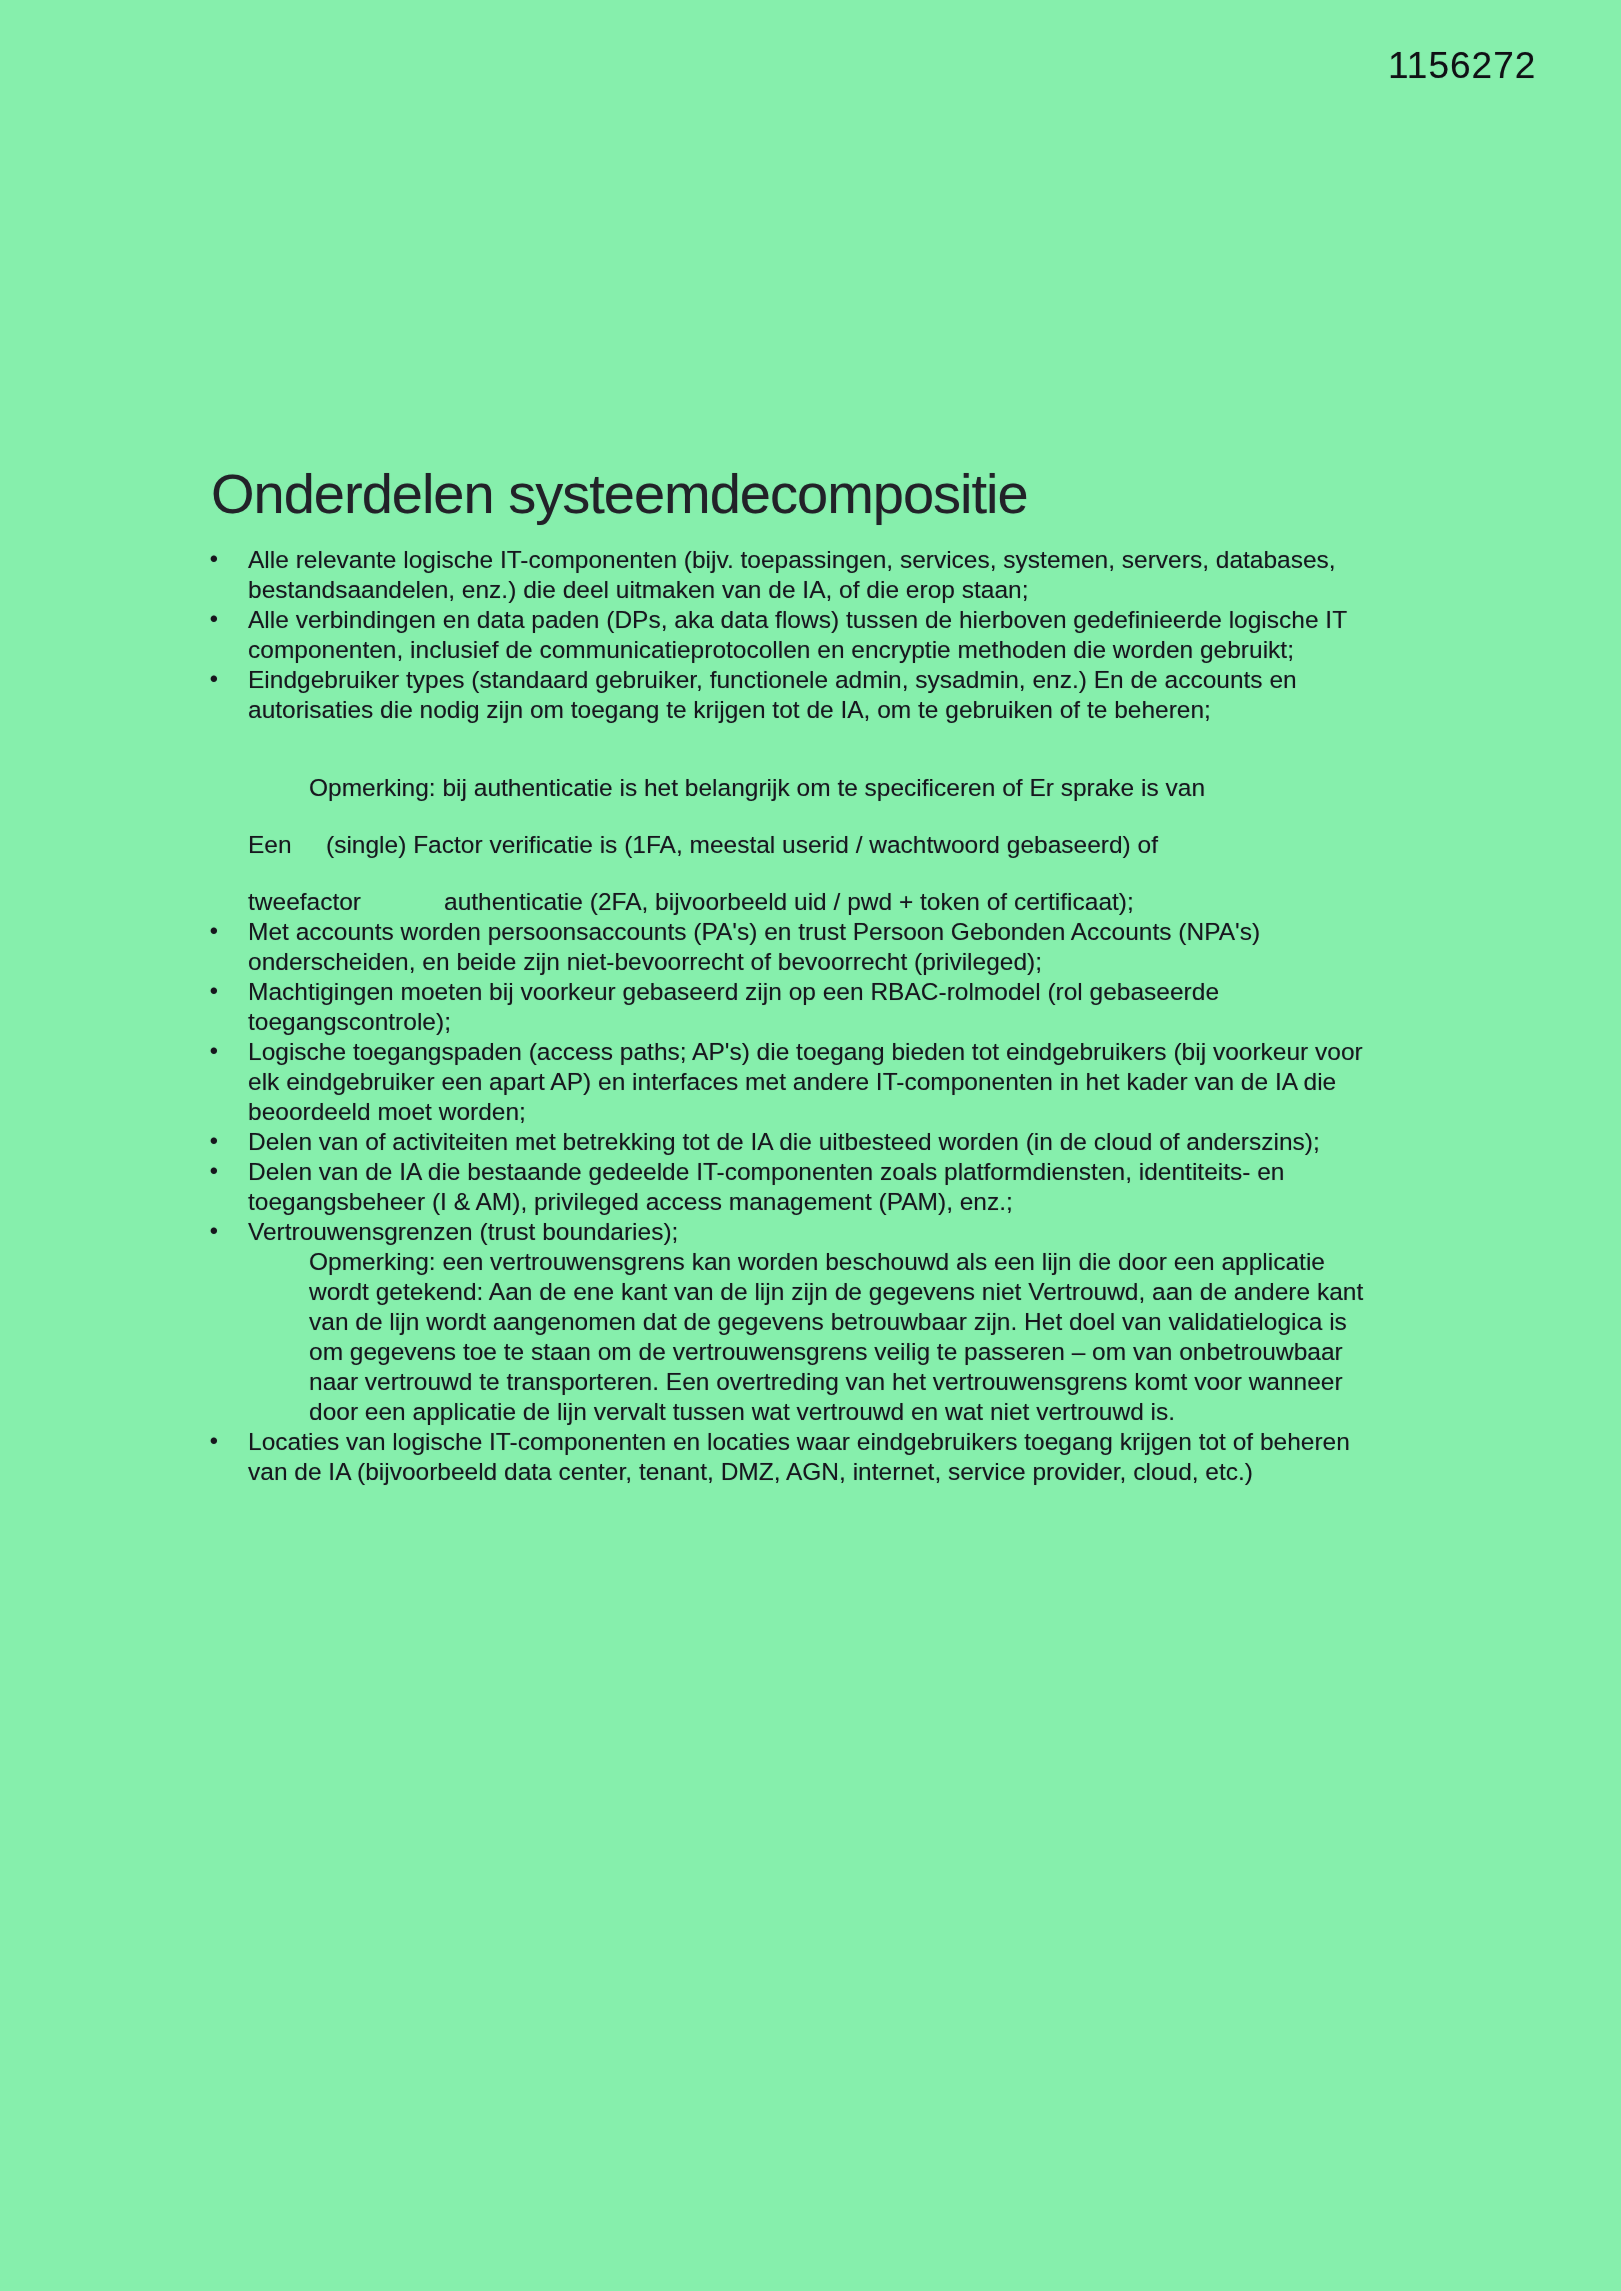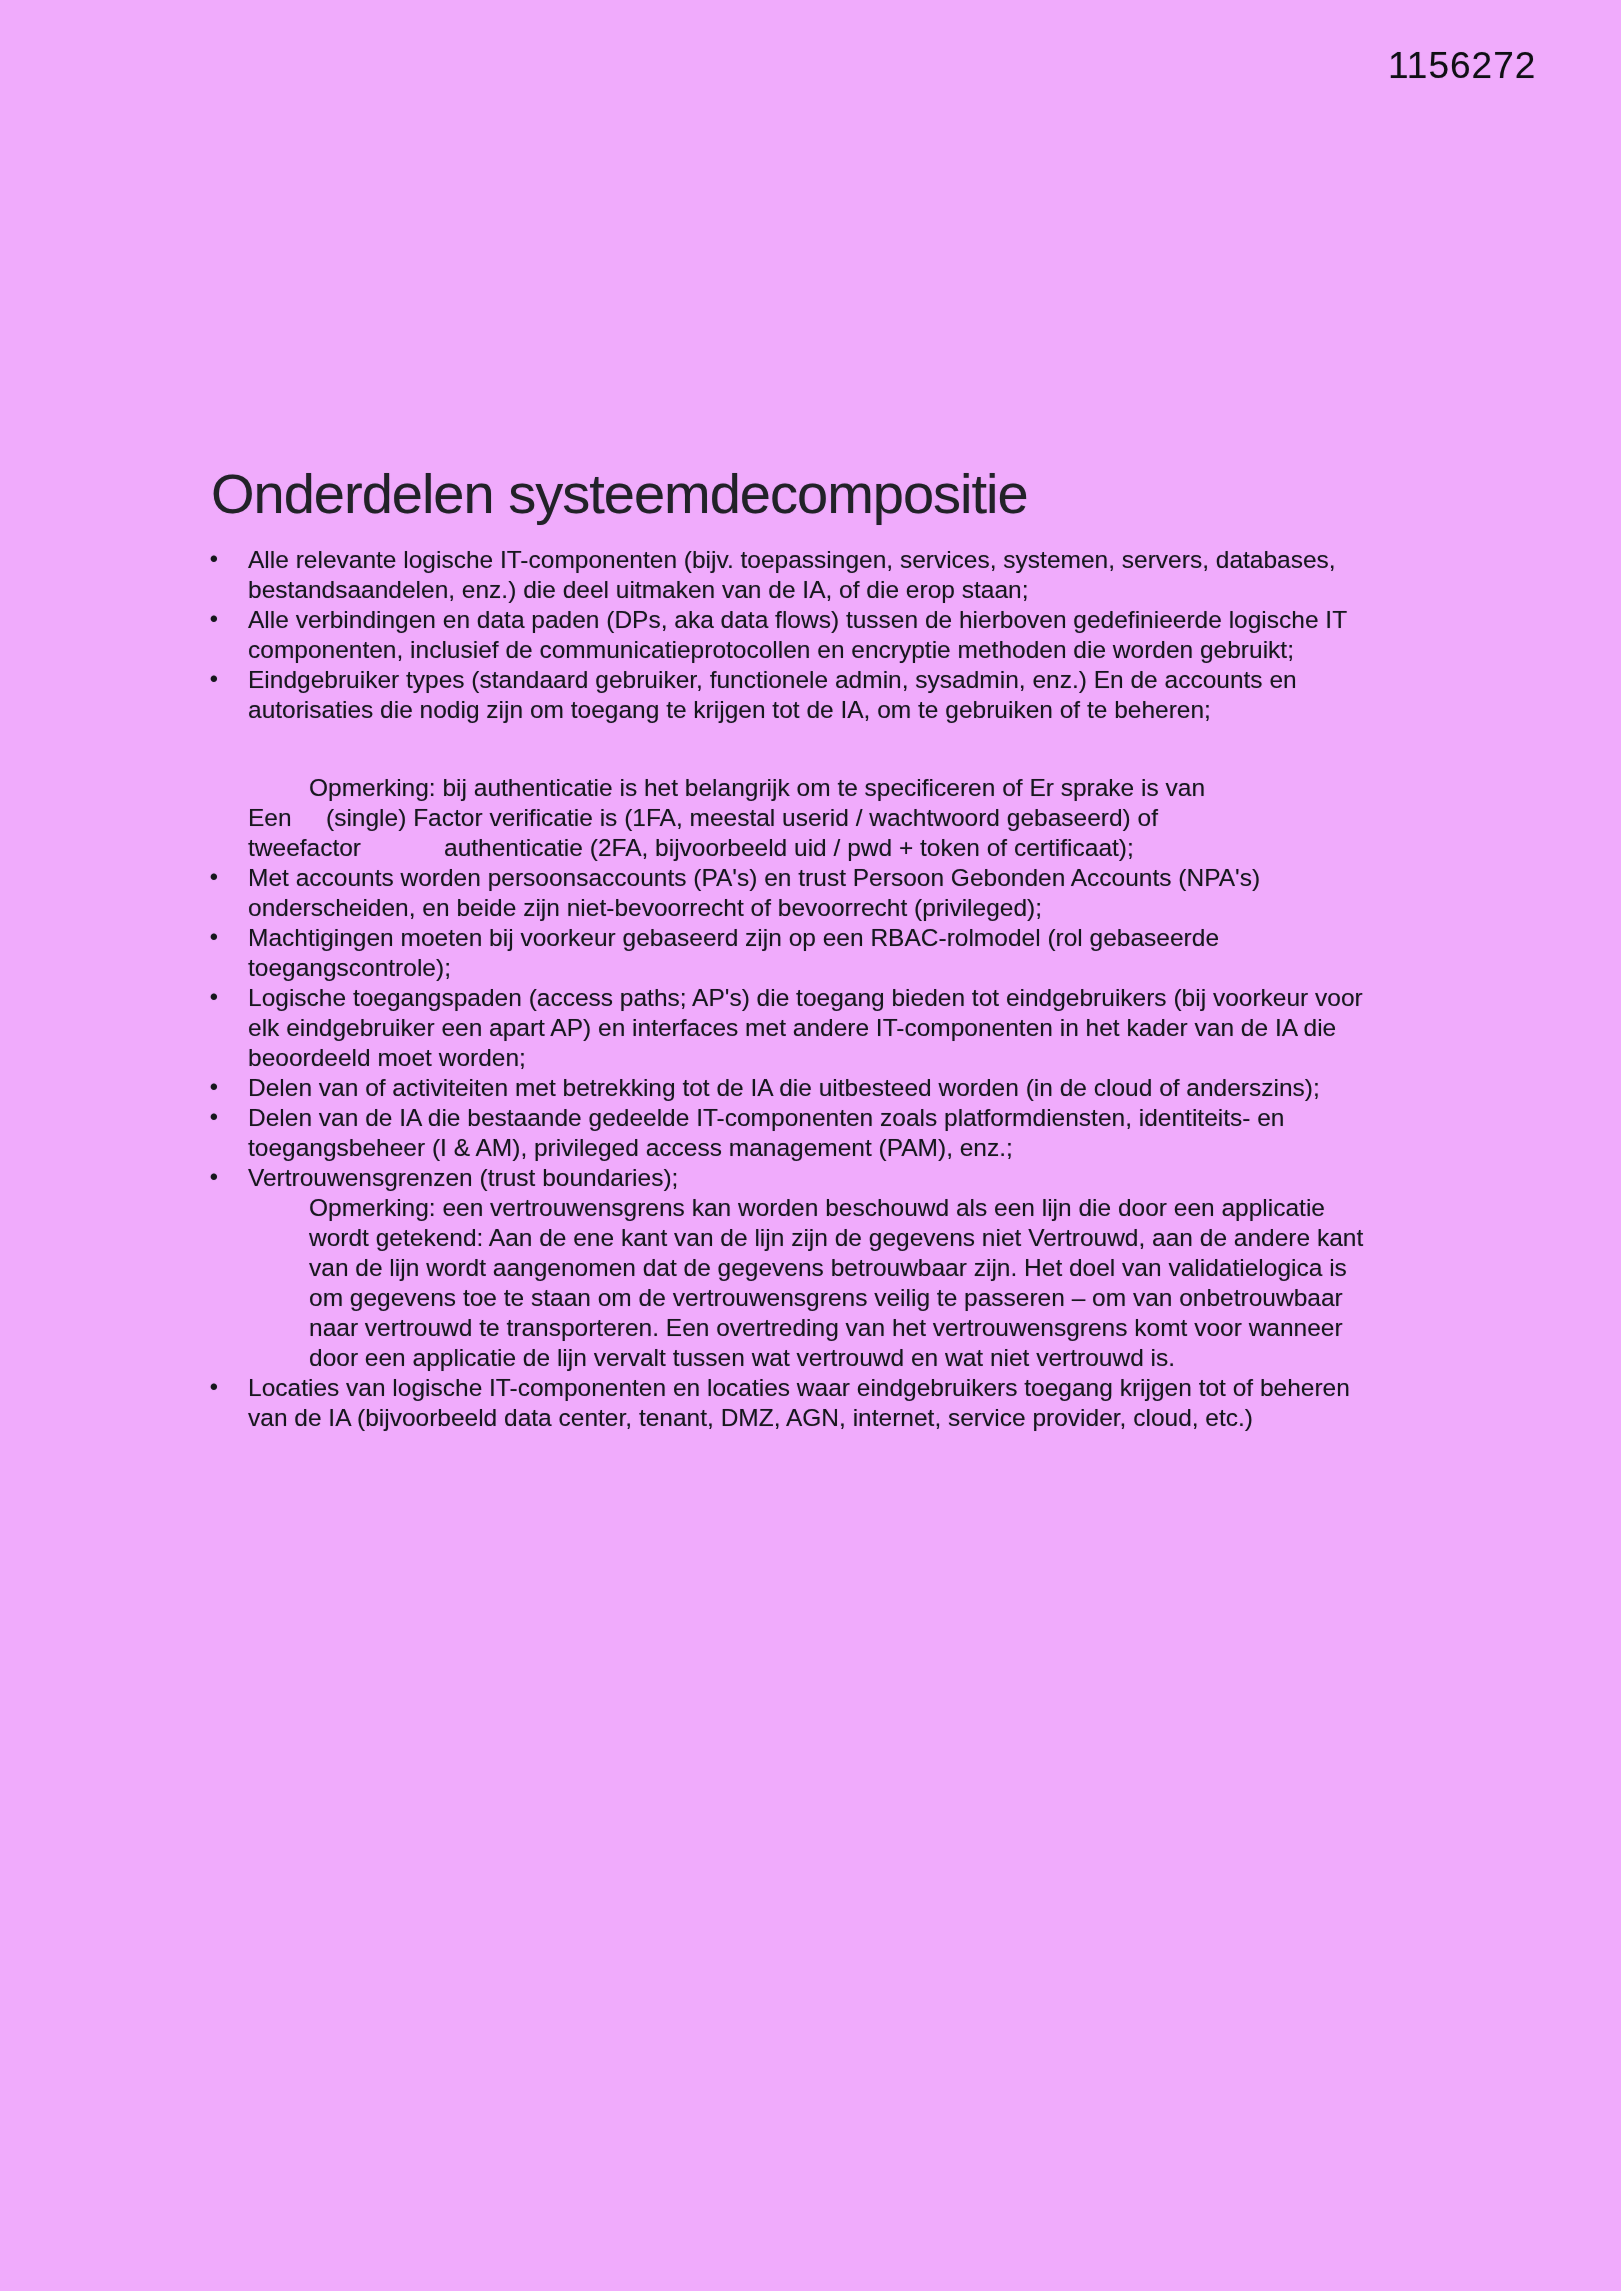--- a/index.html
+++ b/index.html
@@ -1,19 +1,19 @@
 <!DOCTYPE html>
 <html><head>
 <meta charset="utf-8">
 <style>
   html,body{margin:0;padding:0;background:#ffffff;}
   .sheet{
     position:relative;
     width:1621px;height:2292px;
-    background:#f0abfc;
+    background:#86efac;
     font-family:"Liberation Sans", sans-serif;
     color:#17171d;
     overflow:hidden;
     text-shadow:0 0 1px rgba(40,40,70,.35);
   }
   .page-number{
     position:absolute;
     top:45px;left:1388px;
     font-size:37px;
     letter-spacing:1px;
@@ -52,20 +52,21 @@
   }
   .note-line{
     width:1142px;
   }
   .note-para{
     width:1063px;
     box-sizing:content-box;
   }
   .note-col{
     display:inline-block;
+    margin-top:27px;
   }
 </style>
 </head>
 <body>
 
 <div class="sheet">
   <div class="page-number">1156272</div>
 
   <h1 class="doc-title">Onderdelen systeemdecompositie</h1>
 

